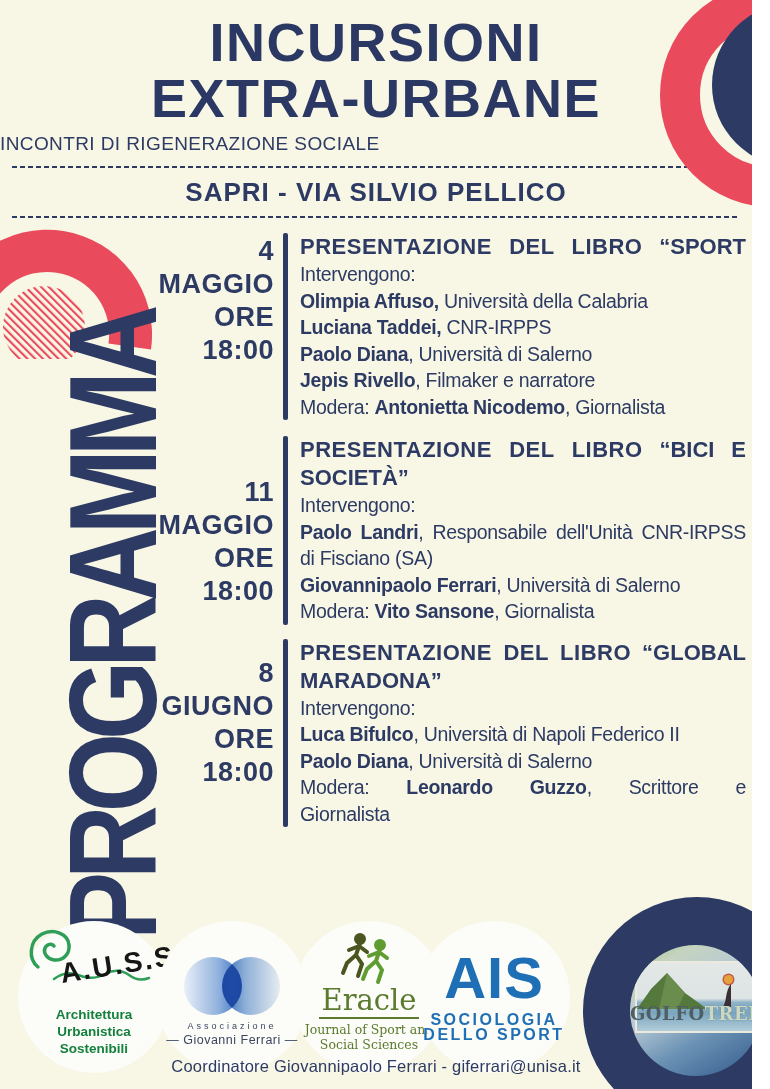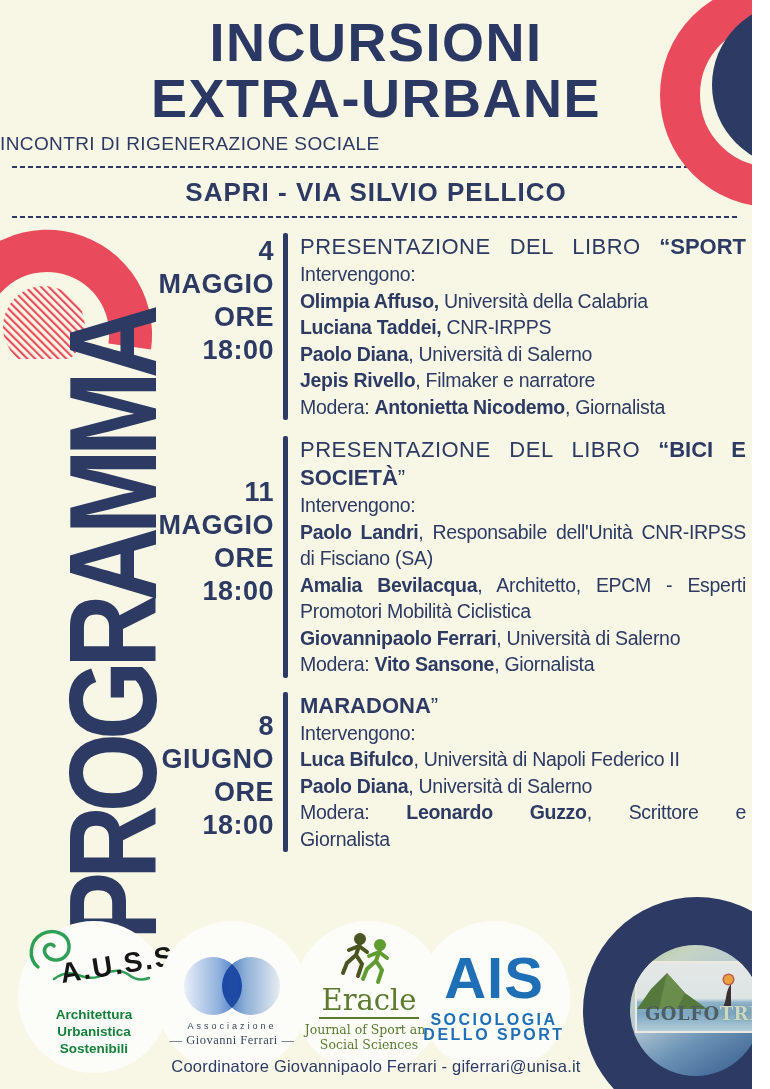--- a/index.html
+++ b/index.html
@@ -66,21 +66,21 @@
   .e1 .ev-date { padding-top: 2px; }
   .e2 .ev-date { padding-top: 40px; }
   .e3 .ev-date { padding-top: 18px; }
   .ev-rule { width: 5px; background: #2c3a64; border-radius: 2px; }
   .ev-content {
     width: 446px; padding-left: 12px;
     font-size: 19.5px; line-height: 26.5px; letter-spacing: -0.3px;
     text-align: justify;
   }
   .ev-title { font-size: 22px; line-height: 28px; font-weight: 700; letter-spacing: 0px; }
-  .ev-title .reg { font-weight: 400; letter-spacing: 0.5px; }
+  .ev-title .reg { font-weight: 700; letter-spacing: 0.5px; }
   .l1j { text-align: justify; text-align-last: justify; }
   .l2 { text-align: left; }
   .line b { font-weight: 700; }
 
   
   .logo {
     position: absolute; top: 921px;
     width: 152px; height: 152px; border-radius: 50%;
     background: #fcfcf8; z-index: 1;
   }
@@ -99,21 +99,21 @@
     position: absolute; top: 85px; left: 0; right: 0;
     text-align: center; font-size: 13.5px; font-weight: 700;
     line-height: 17px; color: #15803d;
   }
 
   .venn { position: relative; margin: 36px auto 0; width: 96px; height: 58px; }
   .venn .c { position: absolute; width: 58px; height: 58px; border-radius: 50%; }
   .venn .cl { left: 0; background: linear-gradient(90deg, #e9eff8 0%, #8fb1dd 60%, #2f6cc0 100%); }
   .venn .cr { left: 38px; background: linear-gradient(90deg, #2f6cc0 0%, #8fb1dd 40%, #e9eff8 100%); mix-blend-mode: multiply; }
   .agf-l1 { margin-top: 6px; text-align: center; font-size: 9px; letter-spacing: 3px; color: #3a4660; }
-  .agf-l2 { margin-top: 2px; text-align: center; font-size: 12.5px; letter-spacing: 0.5px; color: #3a4660; font-family: Liberation Serif, serif; }
+  .agf-l2 { margin-top: 2px; text-align: center; font-size: 12.5px; letter-spacing: 0.5px; color: #3a4660; }
 
   .runners { display: block; margin: 12px auto 0; }
   .eracle-title {
     text-align: center; font-family: "DejaVu Serif", serif;
     font-size: 29px; line-height: 30px; color: #5b7a2e; margin-top: -2px;
   }
   .eracle-rule { width: 100px; height: 2px; background: #5b7a2e; margin: 2px auto 3px; }
   .eracle-sub {
     text-align: center; font-family: "DejaVu Serif", serif;
     font-size: 12.5px; line-height: 15px; color: #5b7a2e;
@@ -149,21 +149,21 @@
   .gt-sun {
     position: absolute; right: 22px; top: 12px;
     width: 9px; height: 9px; border-radius: 50%;
     background: #e8a23c; box-shadow: 0 0 0 1.5px #c05a4a;
   }
   .gt-text {
     position: absolute; left: 0; right: 0; top: 58px;
     text-align: center; font-family: "DejaVu Serif", serif; font-weight: 700;
     font-size: 18px; letter-spacing: 0.5px; z-index: 3;
   }
-  .gt-text .g1 { color: #4e5e64; padding-left: 15px; }
+  .gt-text .g1 { color: #4e5e64; }
   .gt-text .g2 { color: #ccd8bf; text-shadow: 0 0 2px rgba(60,80,80,0.4); }
 
   .footer {
     position: absolute; left: 0; right: 0; top: 1057px;
     text-align: center; font-size: 16.5px; letter-spacing: 0.2px;
     color: #2c3a64; z-index: 5;
   }
 </style>
 </head>
 <body>
@@ -225,35 +225,35 @@
         <div>MAGGIO</div>
         <div>ORE</div>
         <div>18:00</div>
       </div>
       <div class="ev-rule"></div>
       <div class="ev-content">
         <div class="ev-title l1j"><span class="reg">PRESENTAZIONE DEL LIBRO</span> <b>“BICI E</b></div>
         <div class="ev-title l2"><b>SOCIETÀ</b><span class="reg">”</span></div>
         <div class="line">Intervengono:</div>
         <div class="line"><b>Paolo Landri</b><span>, Responsabile dell'Unità CNR-IRPSS di Fisciano (SA)</span></div>
-        <div class="line"><b>Amalia Bevilacqua</b><span>, Architetto, EPCM - Esperti Promotori Mobilità Ciclistica</span></div>
         <div class="line"><b>Giovannipaolo Ferrari</b><span>, Università di Salerno</span></div>
         <div class="line"><span>Modera: </span><b>Vito Sansone</b><span>, Giornalista</span></div>
       </div>
     </div>
 
     <div class="event e3">
       <div class="ev-date">
         <div>8</div>
         <div>GIUGNO</div>
         <div>ORE</div>
         <div>18:00</div>
       </div>
       <div class="ev-rule"></div>
       <div class="ev-content">
+        <div class="ev-title l1j"><span class="reg">PRESENTAZIONE DEL LIBRO</span> <b>“GLOBAL</b></div>
         <div class="ev-title l2"><b>MARADONA</b><span class="reg">”</span></div>
         <div class="line">Intervengono:</div>
         <div class="line"><b>Luca Bifulco</b><span>, Università di Napoli Federico II</span></div>
         <div class="line"><b>Paolo Diana</b><span>, Università di Salerno</span></div>
         <div class="line l1j"><span>Modera: </span><b>Leonardo Guzzo</b><span>, Scrittore e</span></div>
         <div class="line l2"><span>Giornalista</span></div>
       </div>
     </div>
 
   </div>

